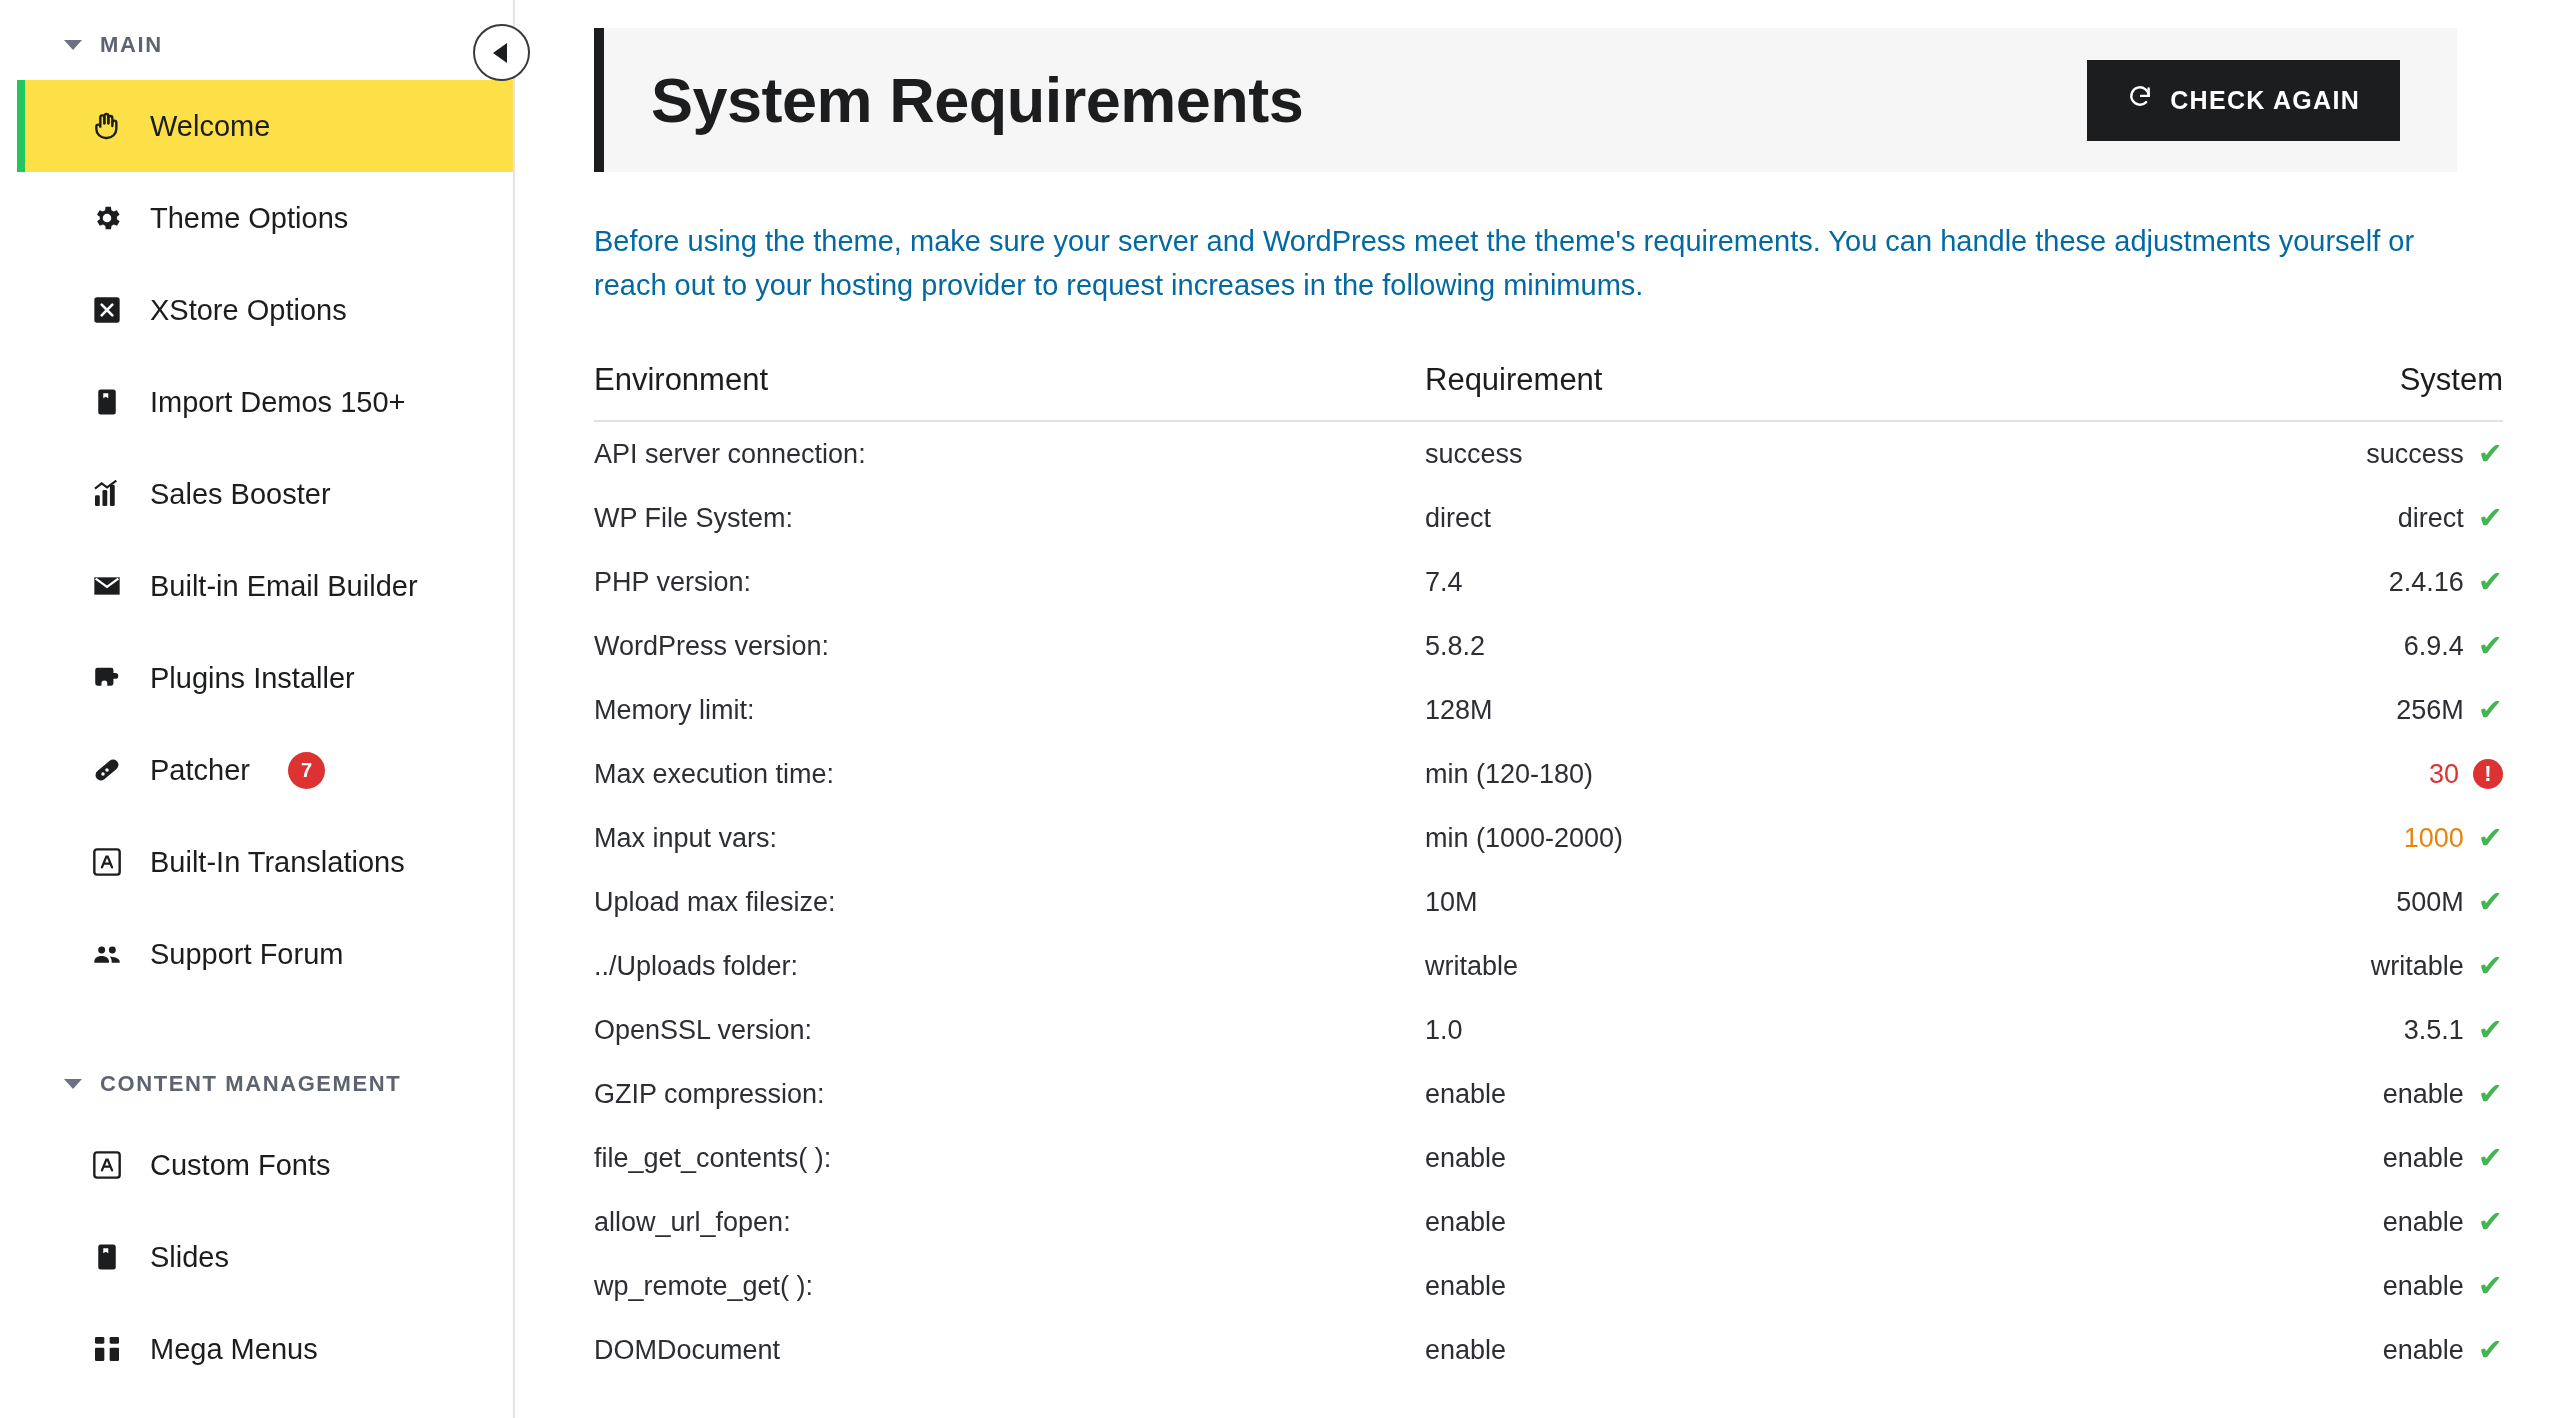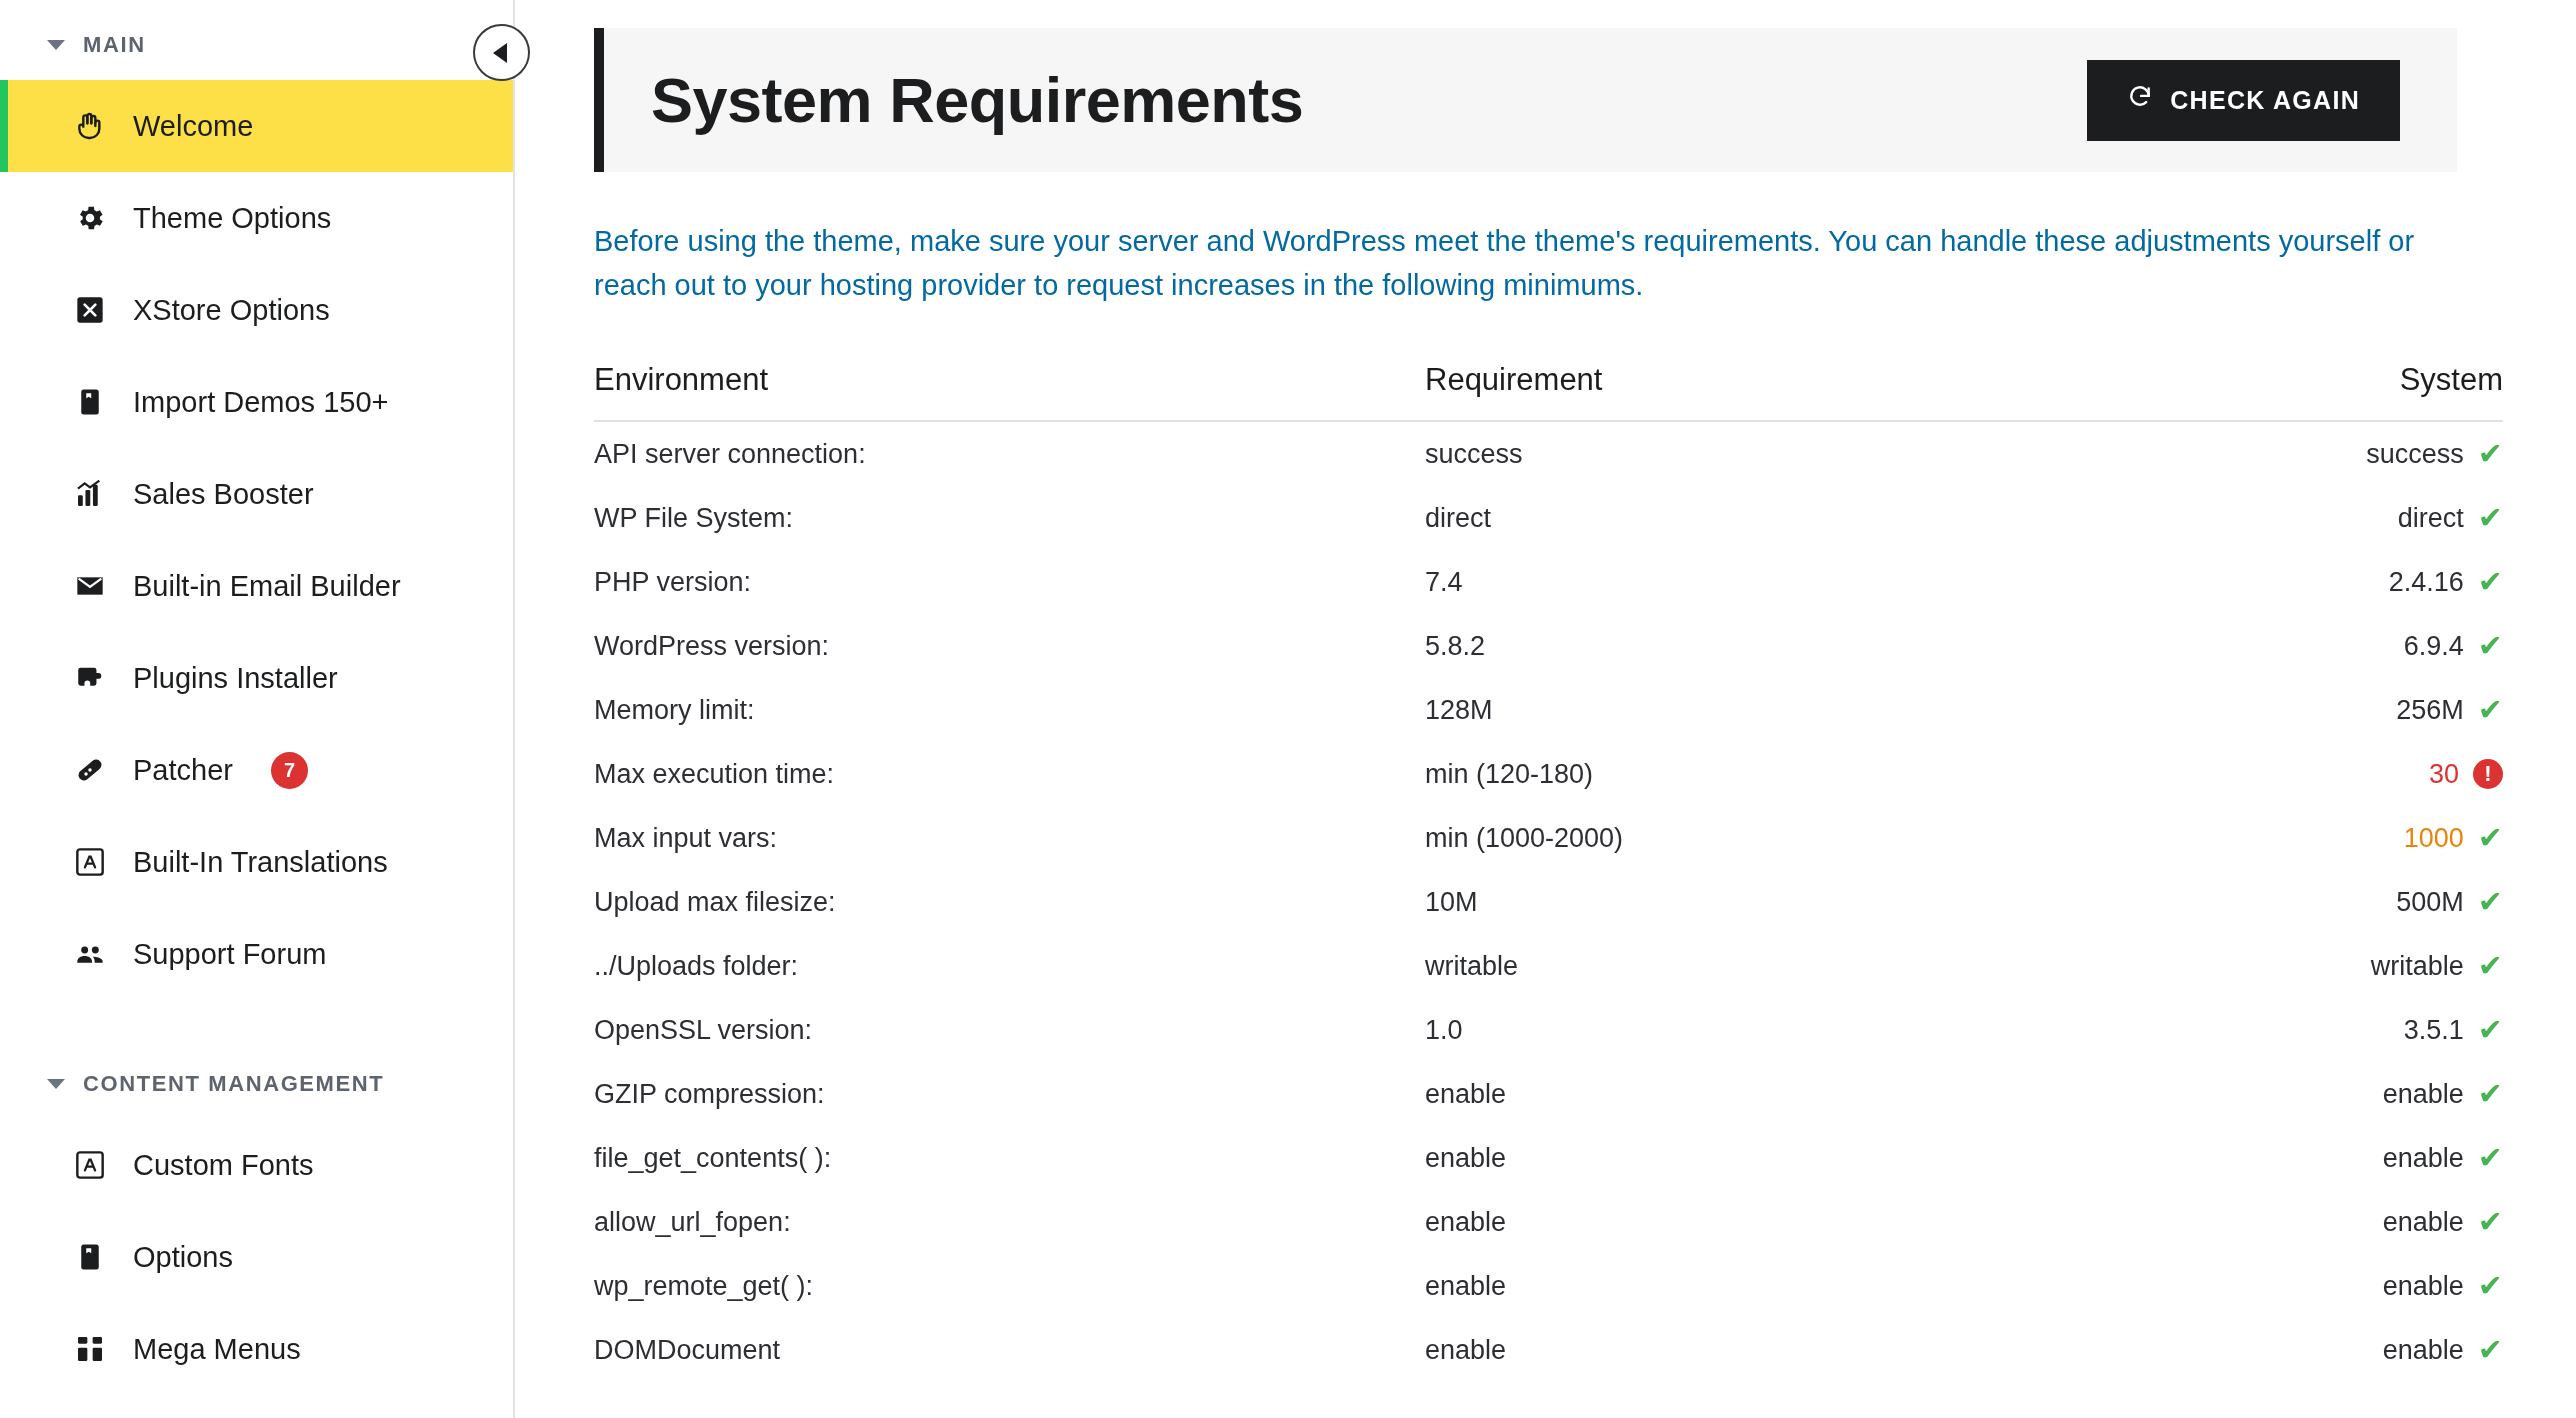--- a/index.html
+++ b/index.html
@@ -20,21 +20,21 @@
   
   .sidebar {
     width: 515px;
     min-width: 515px;
     height: 1419px;
     background: #ffffff;
     border-right: 2px solid #e4e4e4;
     position: relative;
     padding-top: 0;
   }
-  .sidebar-inner { padding: 0; }
+  .sidebar-inner { padding: 0; margin-left: 17px; }
 
   .group-header {
     display: flex;
     align-items: center;
     gap: 18px;
     padding: 32px 0 22px 47px;
     font-size: 22px;
     letter-spacing: 1.6px;
     font-weight: bold;
     color: #5d6470;
@@ -325,21 +325,21 @@
             </svg>
           </span>
           <span class="nav-label">Custom Fonts</span>
         </div>
         <div class="nav-item">
           <span class="nav-icon">
             <svg width="30" height="32" viewBox="0 0 24 24" fill="#1c1d1f">
               <path d="M7 2h10a2 2 0 0 1 2 2v16a2 2 0 0 1-2 2H7a2 2 0 0 1-2-2V4a2 2 0 0 1 2-2zm2 3v4l2-1.2L13 9V5z"></path>
             </svg>
           </span>
-          <span class="nav-label">Options</span>
+          <span class="nav-label">Slides</span>
         </div>
         <div class="nav-item">
           <span class="nav-icon">
             <svg width="32" height="32" viewBox="0 0 24 24" fill="#1c1d1f">
               <rect x="3" y="3" width="7" height="5" rx="1"></rect>
               <rect x="14" y="3" width="7" height="5" rx="1"></rect>
               <rect x="3" y="11" width="7" height="10" rx="1"></rect>
               <rect x="14" y="11" width="7" height="10" rx="1"></rect>
             </svg>
           </span>

